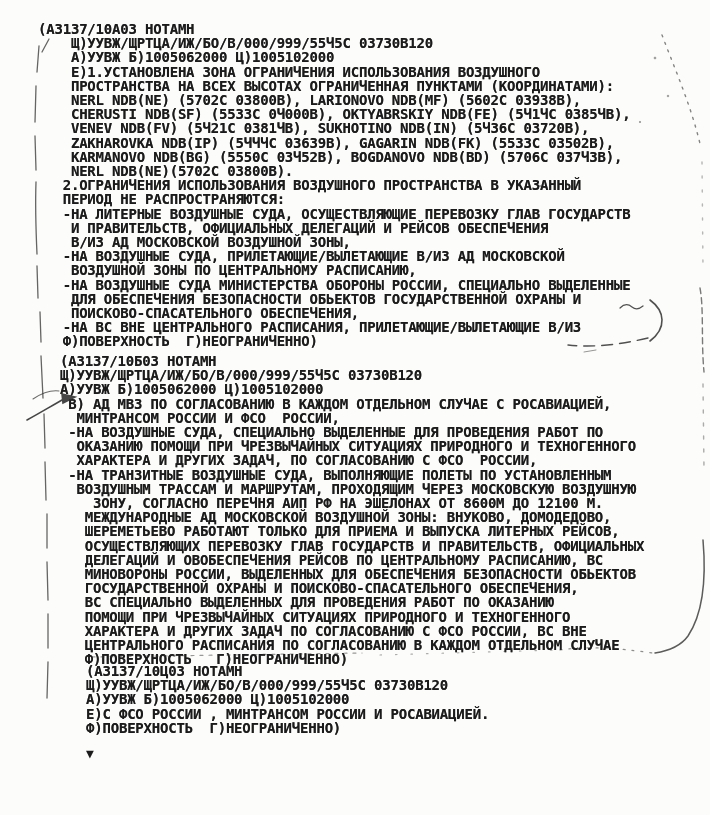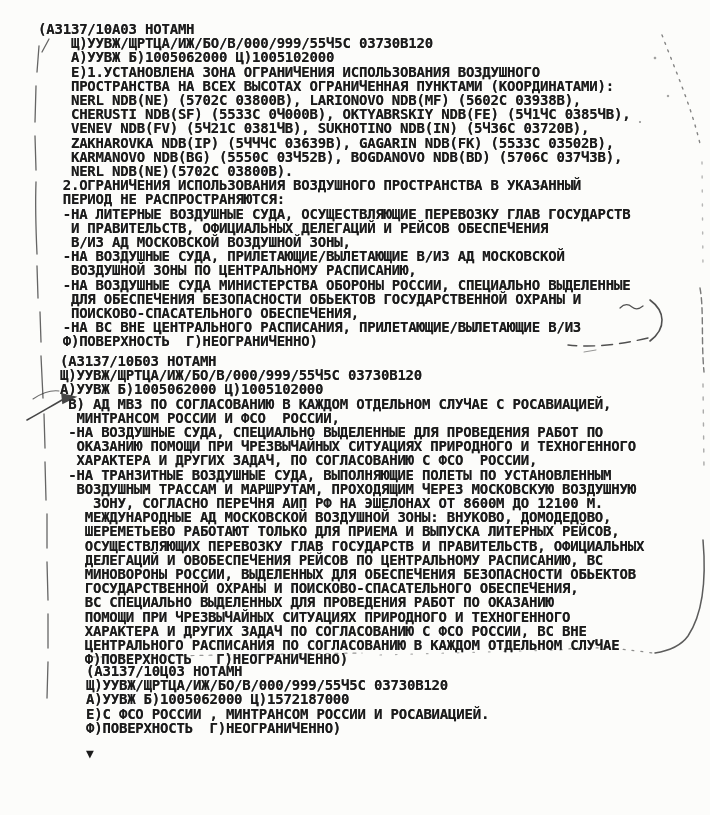--- a/index.html
+++ b/index.html
@@ -95,21 +95,21 @@
    МИНОВОРОНЫ РОССИИ, ВЫДЕЛЕННЫХ ДЛЯ ОБЕСПЕЧЕНИЯ БЕЗОПАСНОСТИ ОБЬЕКТОВ
    ГОСУДАРСТВЕННОЙ ОХРАНЫ И ПОИСКОВО-СПАСАТЕЛЬНОГО ОБЕСПЕЧЕНИЯ,
    ВС СПЕЦИАЛЬНО ВЫДЕЛЕННЫХ ДЛЯ ПРОВЕДЕНИЯ РАБОТ ПО ОКАЗАНИЮ
    ПОМОЩИ ПРИ ЧРЕЗВЫЧАЙНЫХ СИТУАЦИЯХ ПРИРОДНОГО И ТЕХНОГЕННОГО
    ХАРАКТЕРА И ДРУГИХ ЗАДАЧ ПО СОГЛАСОВАНИЮ С ФСО РОССИИ, ВС ВНЕ
    ЦЕНТРАЛЬНОГО РАСПИСАНИЯ ПО СОГЛАСОВАНИЮ В КАЖДОМ ОТДЕЛЬНОМ СЛУЧАЕ
    Ф)ПОВЕРХНОСТЬ   Г)НЕОГРАНИЧЕННО)</pre>
 
   <pre id="notam3" class="notam">(А3137/10Ц03 НОТАМН
 Щ)УУВЖ/ЩРТЦА/ИЖ/БО/В/000/999/55Ч5С 03730В120
-А)УУВЖ Б)1005062000 Ц)1572187000
+А)УУВЖ Б)1005062000 Ц)1005102000
 Е)С ФСО РОССИИ , МИНТРАНСОМ РОССИИ И РОСАВИАЦИЕЙ.
 Ф)ПОВЕРХНОСТЬ  Г)НЕОГРАНИЧЕННО)</pre>
 
   <div class="end-marker">▼</div>
 
   <svg class="artifacts" viewBox="0 0 710 815" xmlns="http://www.w3.org/2000/svg" fill="none">
 
     <g stroke-width="1.3" stroke-linecap="round" opacity="0.75">
       <path d="M42,52 L49,39"></path>
       <path d="M39,46 L37,72"></path>

